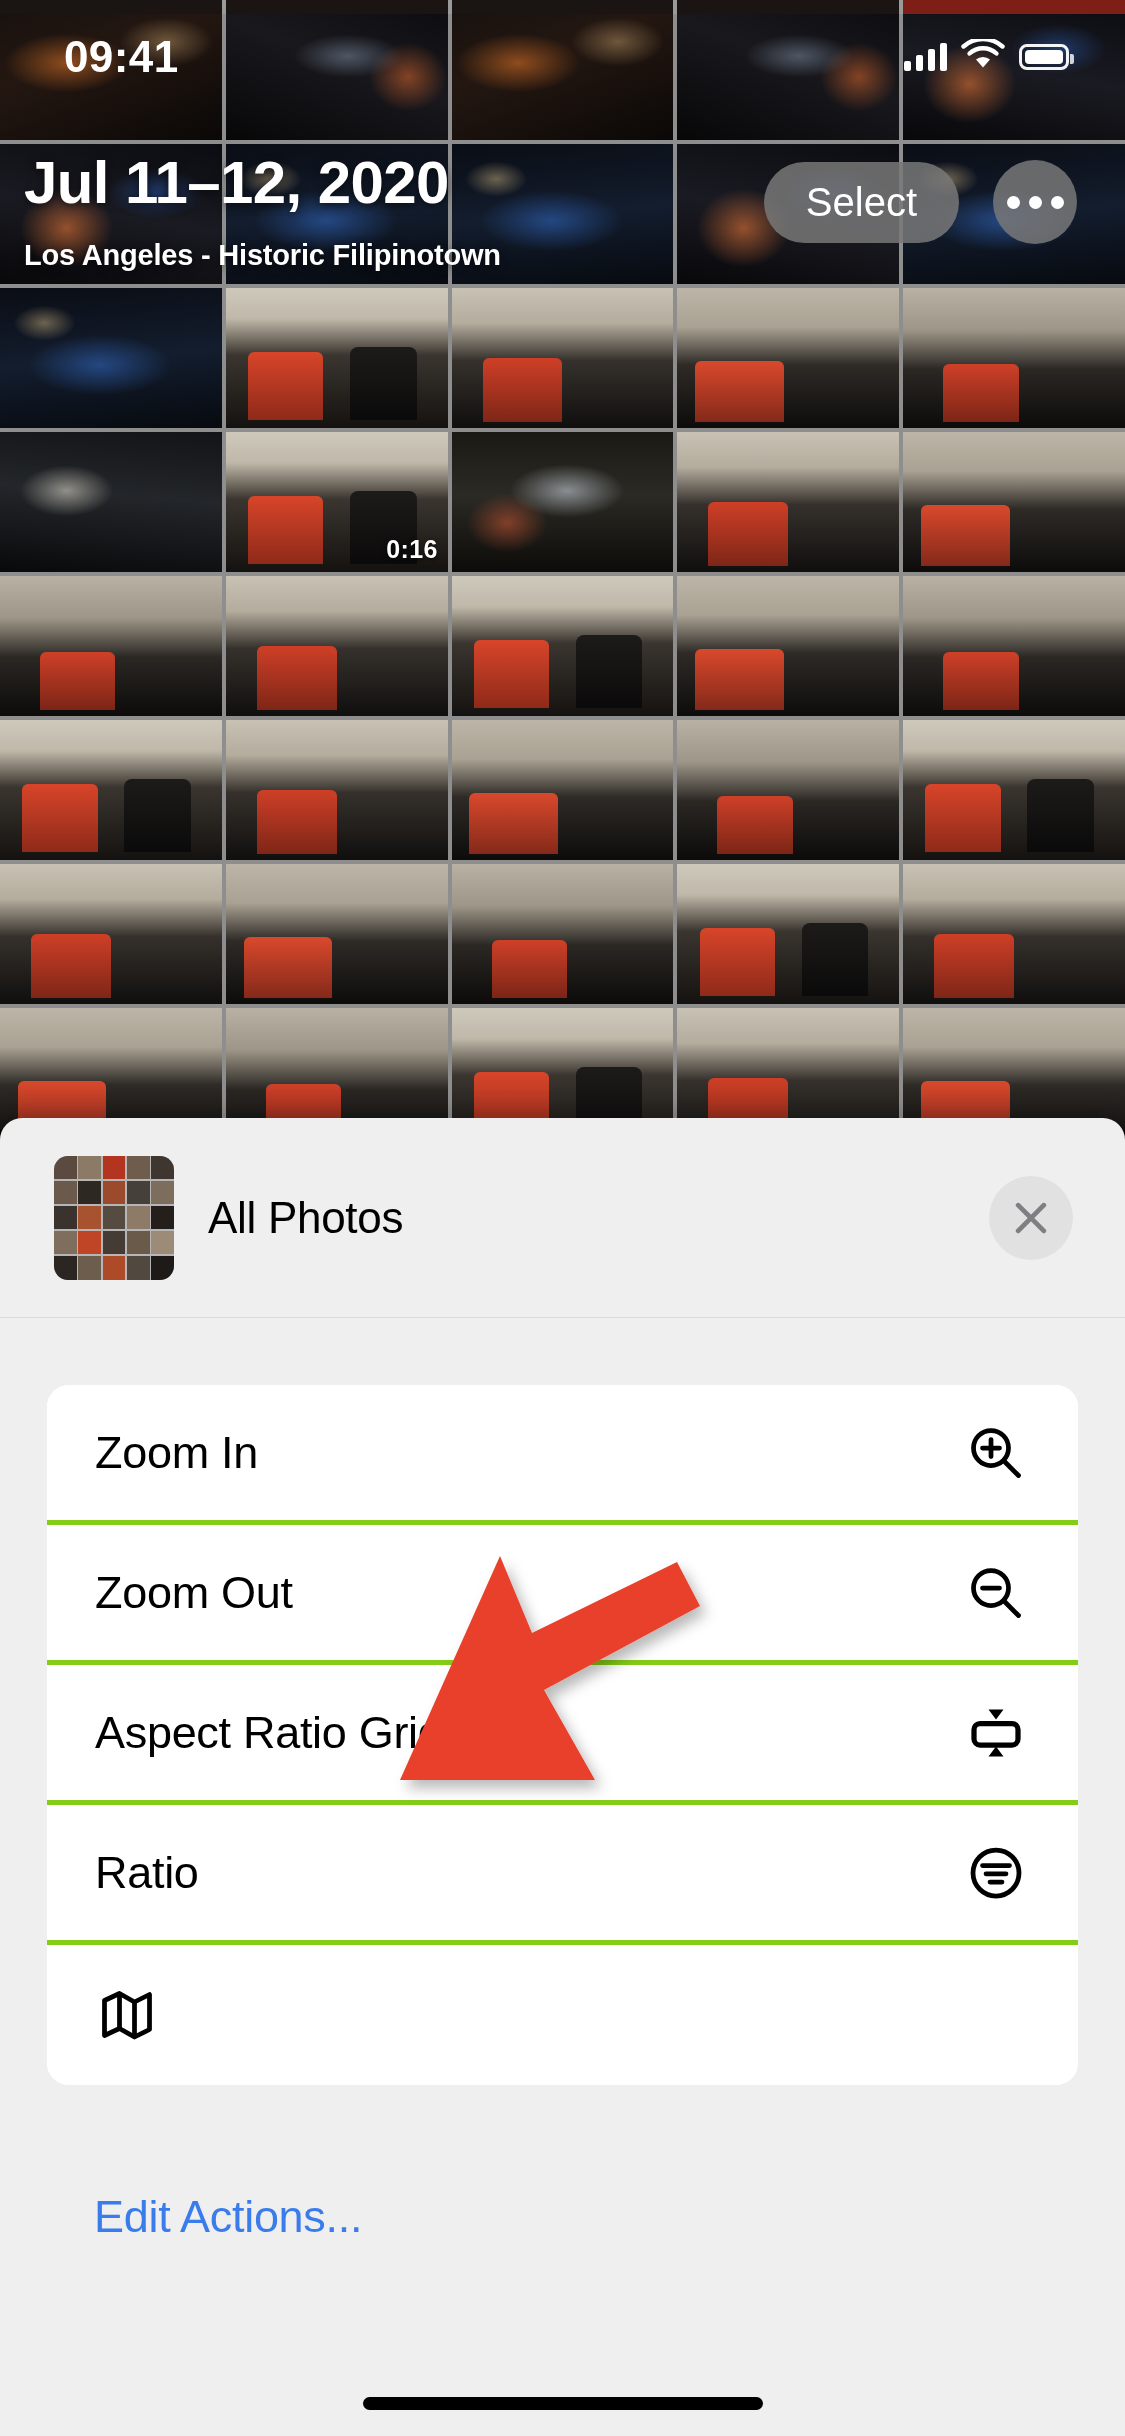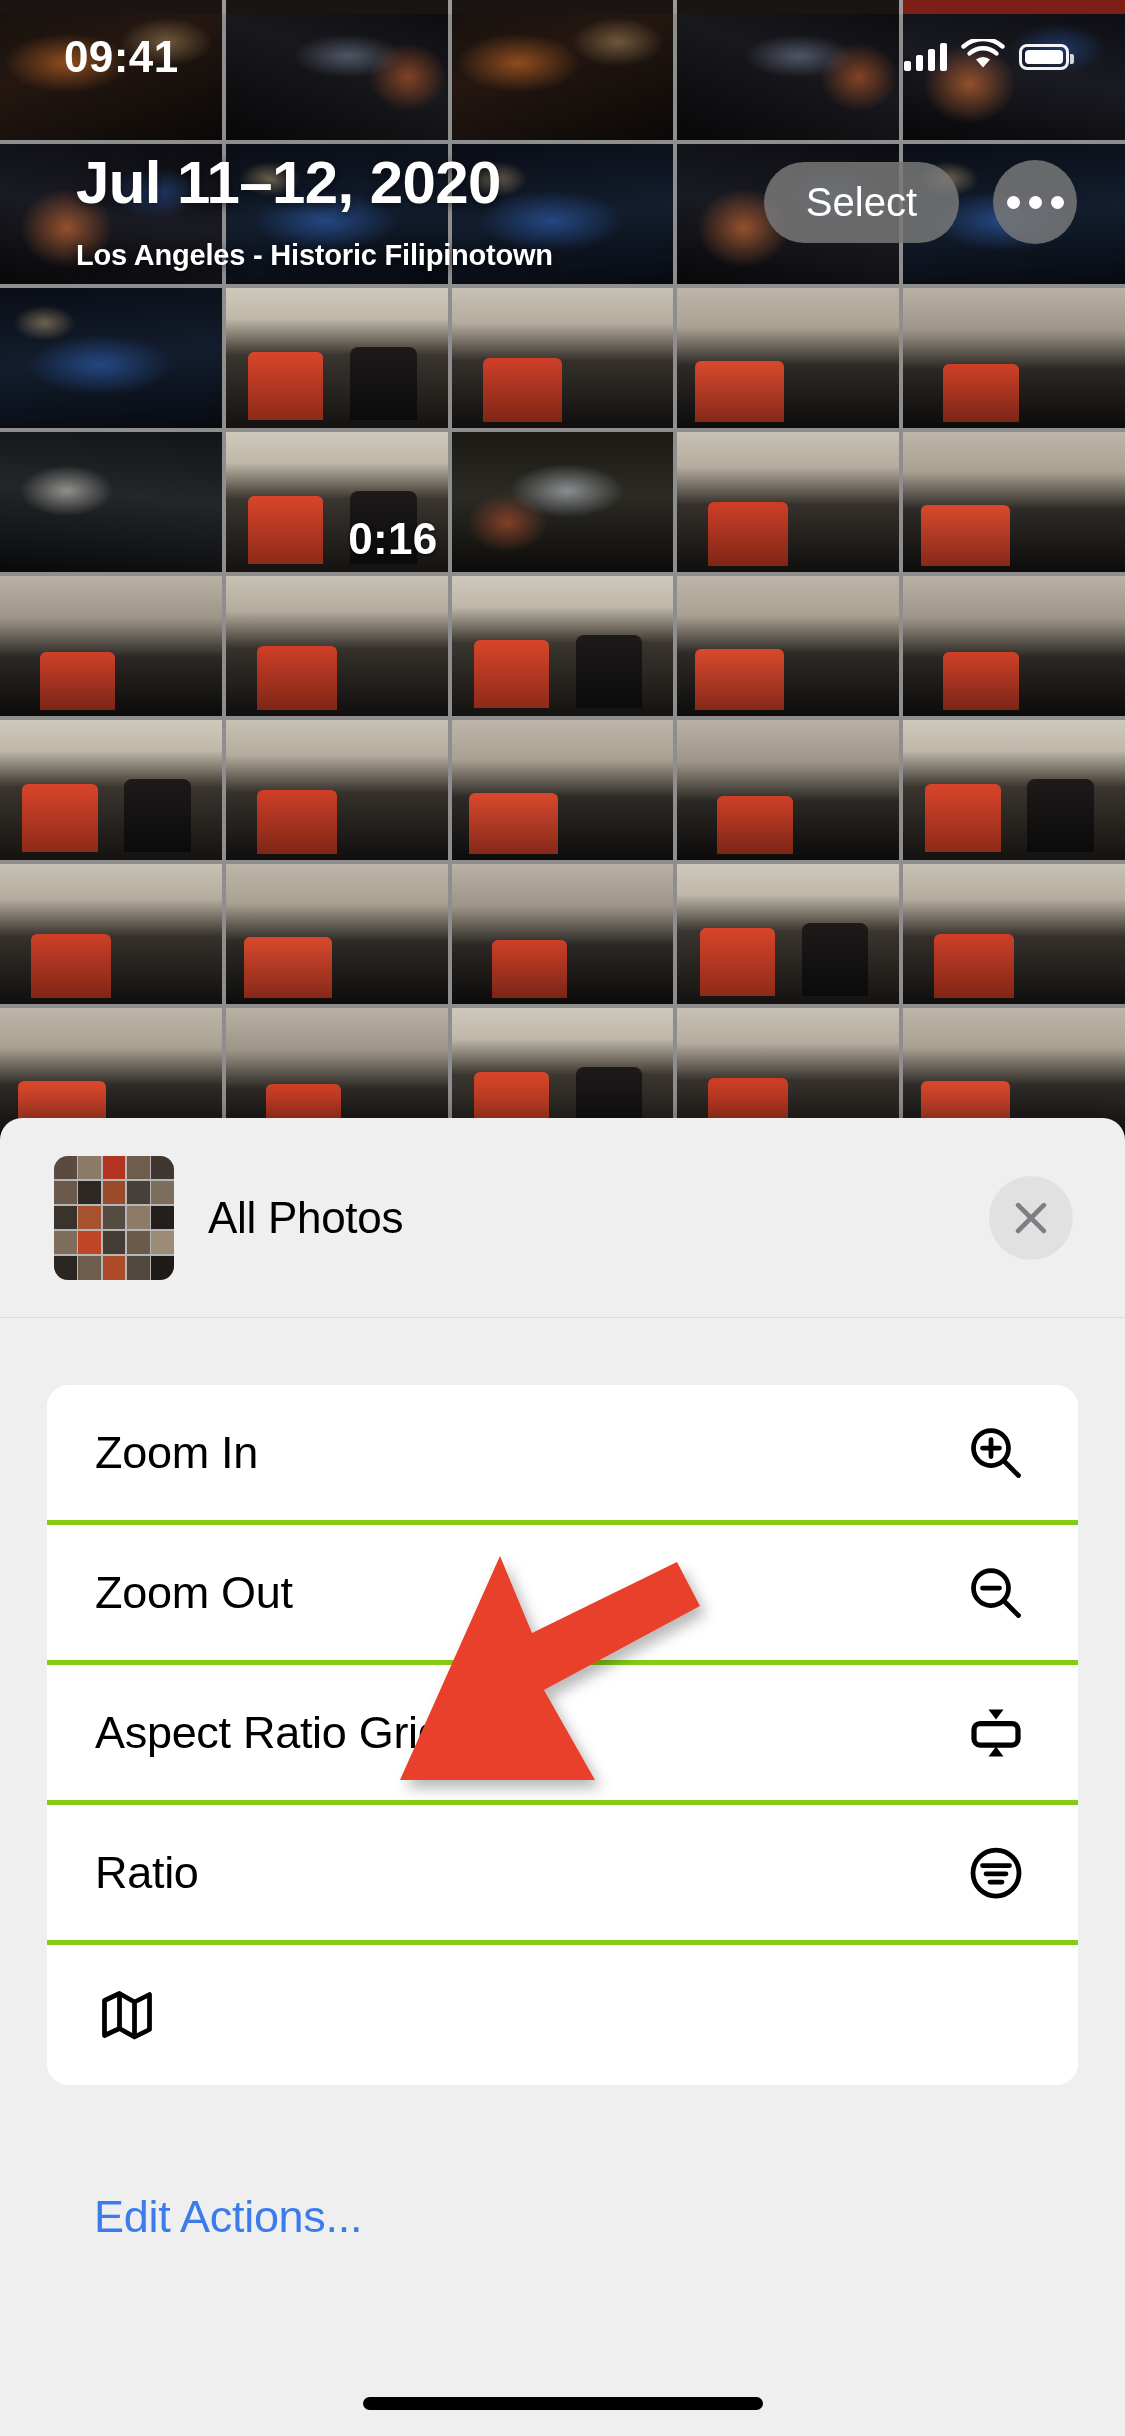--- a/index.html
+++ b/index.html
@@ -75,21 +75,21 @@
   #grid-top-strip {
     position:absolute; left:0; top:0; width:1125px; height:14px;
     display:grid; grid-template-columns:repeat(5,1fr); gap:4px;
     background:#9a9a9a; z-index:1;
   }
   #grid-top-strip div { background:#1a1512; }
   #grid-top-strip div:nth-child(5){ background:#7d1f17; }
 
   .dur-badge {
     position:absolute; right:10px; bottom:8px;
-    color:#fff; font-size:44px; font-weight:600;
+    color:#fff; font-size:25px; font-weight:600;
     text-shadow:0 1px 4px rgba(0,0,0,.75);
     letter-spacing:.3px;
   }
 
   
   #status-bar {
     position:absolute; left:0; top:0; width:1125px; height:100px; z-index:20;
     display:flex; align-items:center; justify-content:space-between;
     padding:0 56px 0 64px;
   }
@@ -102,21 +102,21 @@
   .sig i { display:block; width:7px; background:#fff; border-radius:2px; }
   .sig i:nth-child(1){height:10px}.sig i:nth-child(2){height:16px}
   .sig i:nth-child(3){height:22px}.sig i:nth-child(4){height:28px}
   .batt { width:50px; height:26px; border:3px solid rgba(255,255,255,.95);
     border-radius:8px; position:relative; }
   .batt::after{content:"";position:absolute;right:-8px;top:7px;width:4px;height:10px;
     background:rgba(255,255,255,.8);border-radius:0 2px 2px 0;}
   .batt i{position:absolute;inset:3px;background:#fff;border-radius:4px;}
 
   
-  #photo-header { position:absolute; left:0; top:100px; width:907px; z-index:20; padding:0 76px; }
+  #photo-header { position:absolute; left:0; top:100px; width:907px; z-index:20; padding:0 24px; }
   #header-title {
     color:#fff; font-size:60px; font-weight:700; letter-spacing:-.6px;
     text-shadow:0 2px 10px rgba(0,0,0,.6); margin-top:48px;
   }
   #header-subtitle {
     color:#fff; font-size:29px; font-weight:600; letter-spacing:-.2px;
     text-shadow:0 2px 10px rgba(0,0,0,.7); margin-top:22px; white-space:nowrap;
   }
 
   #header-actions {

